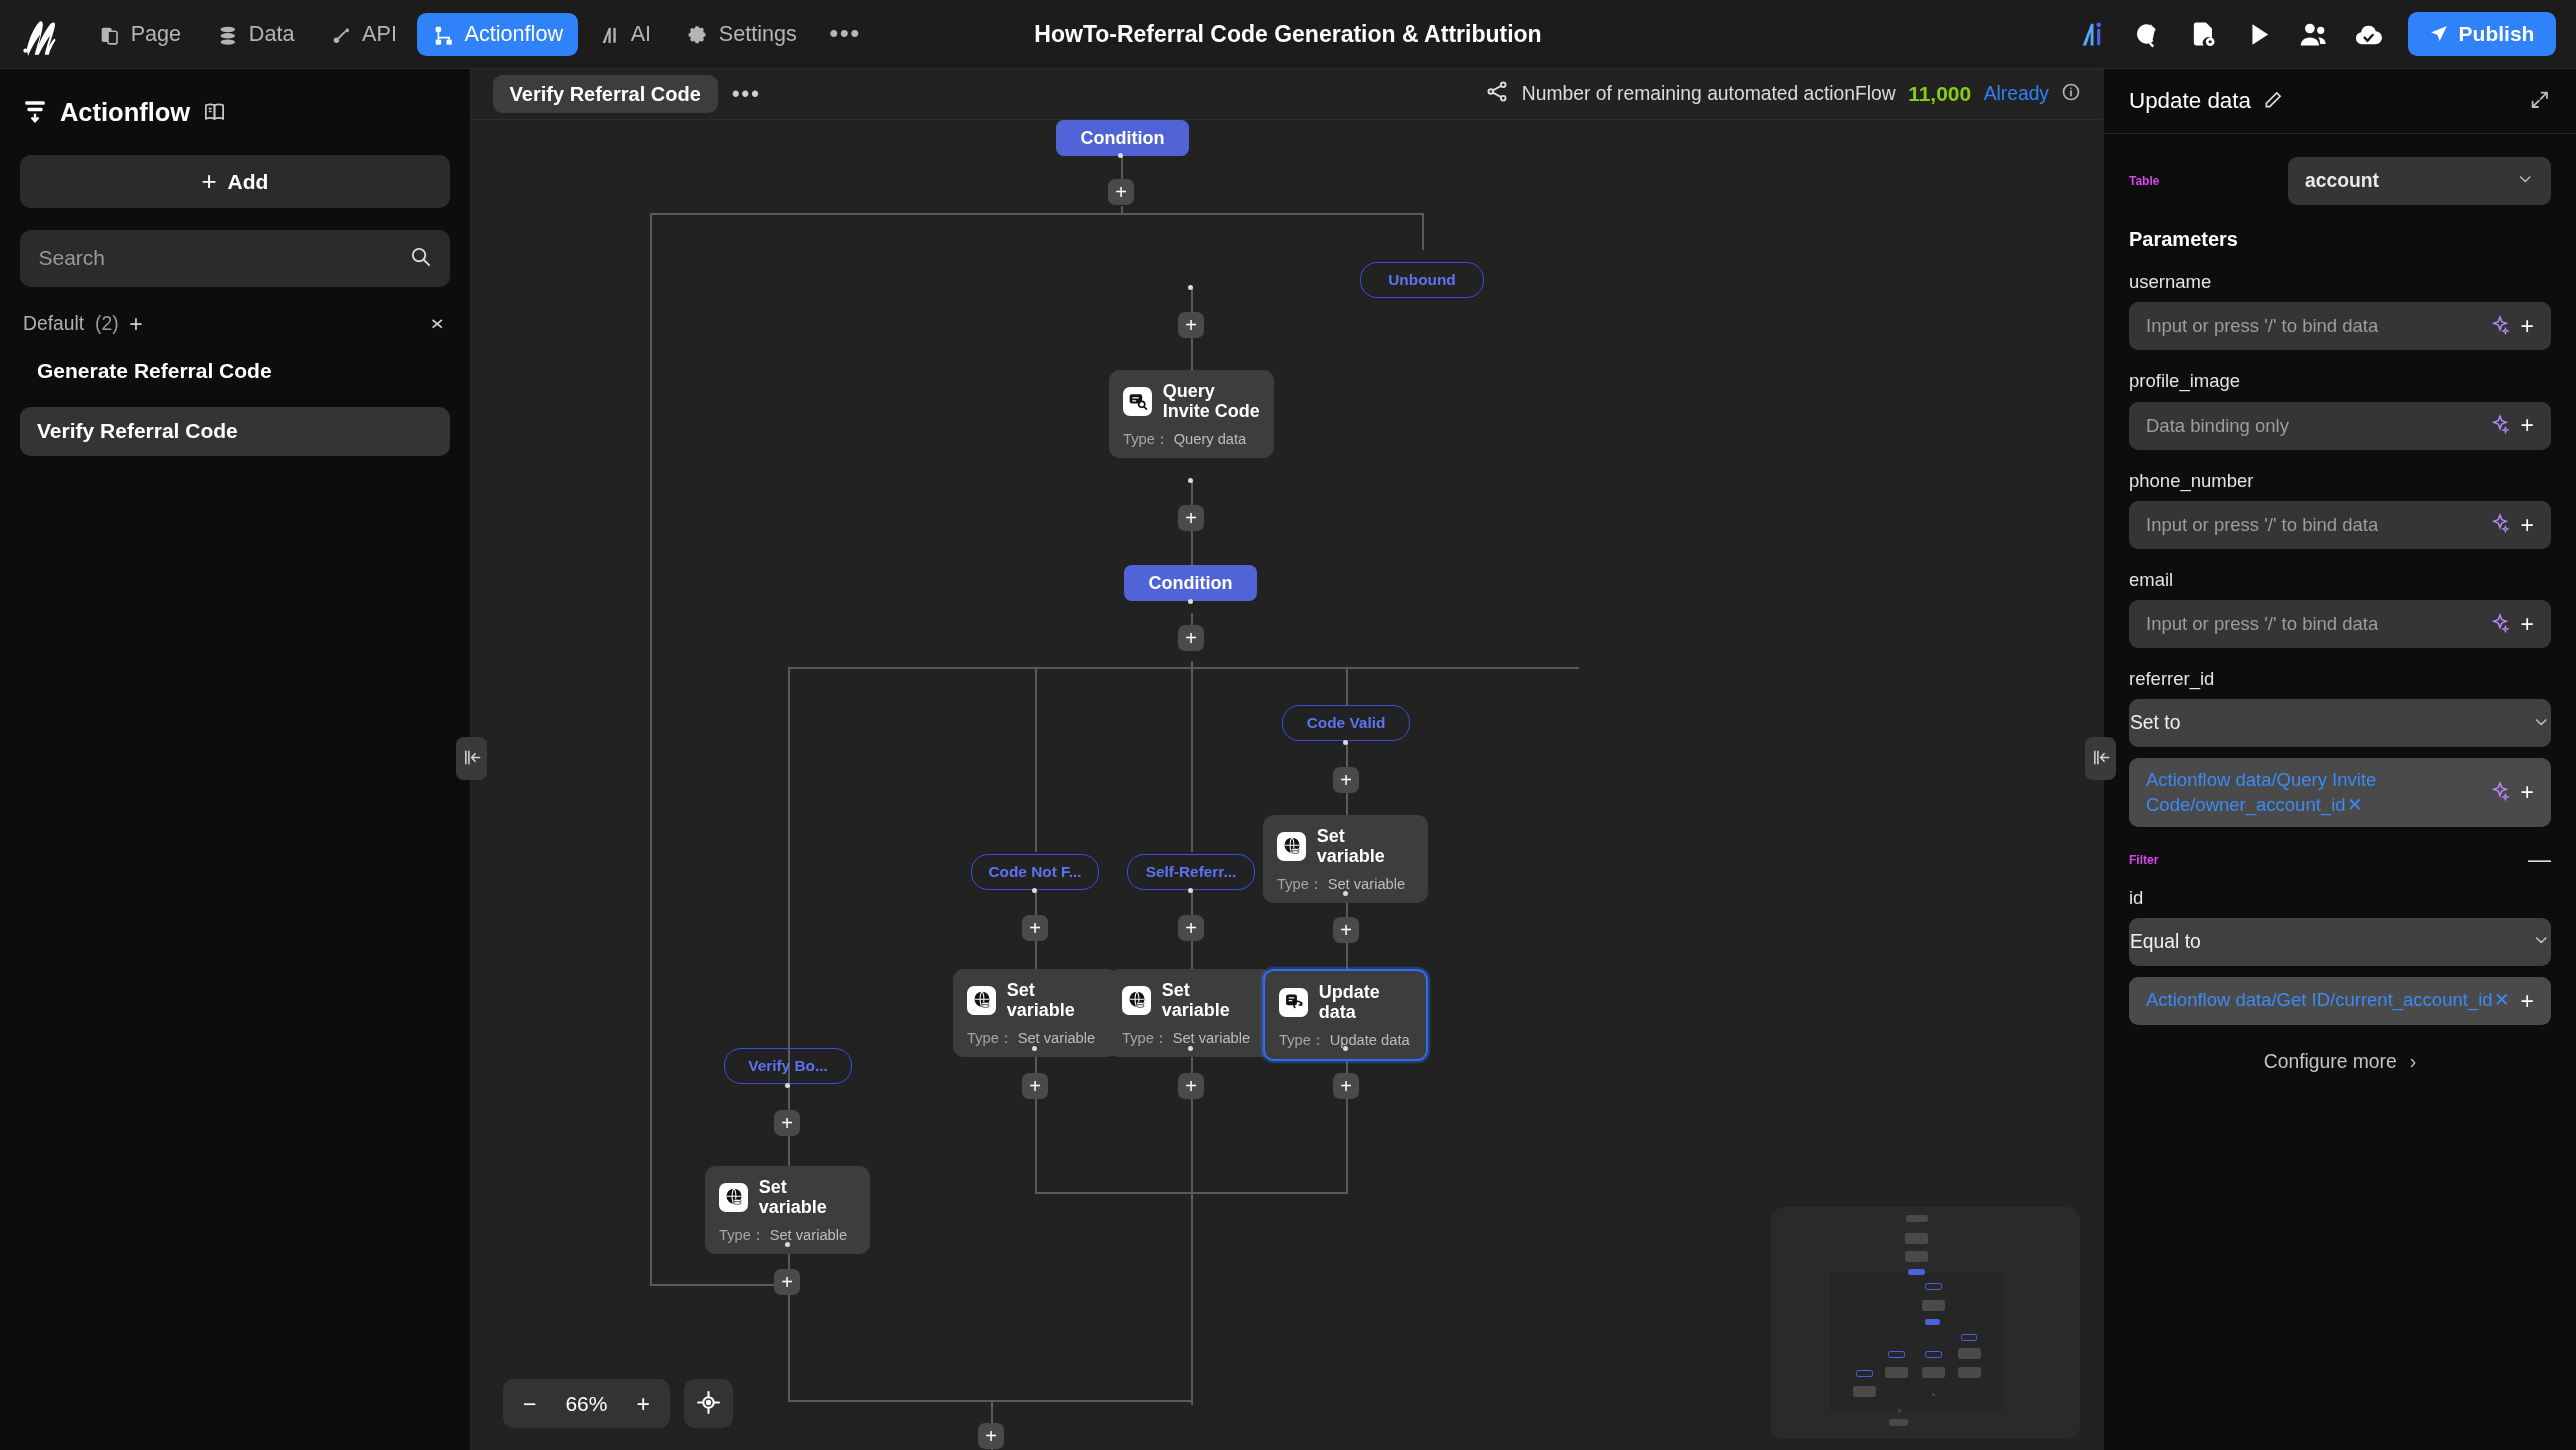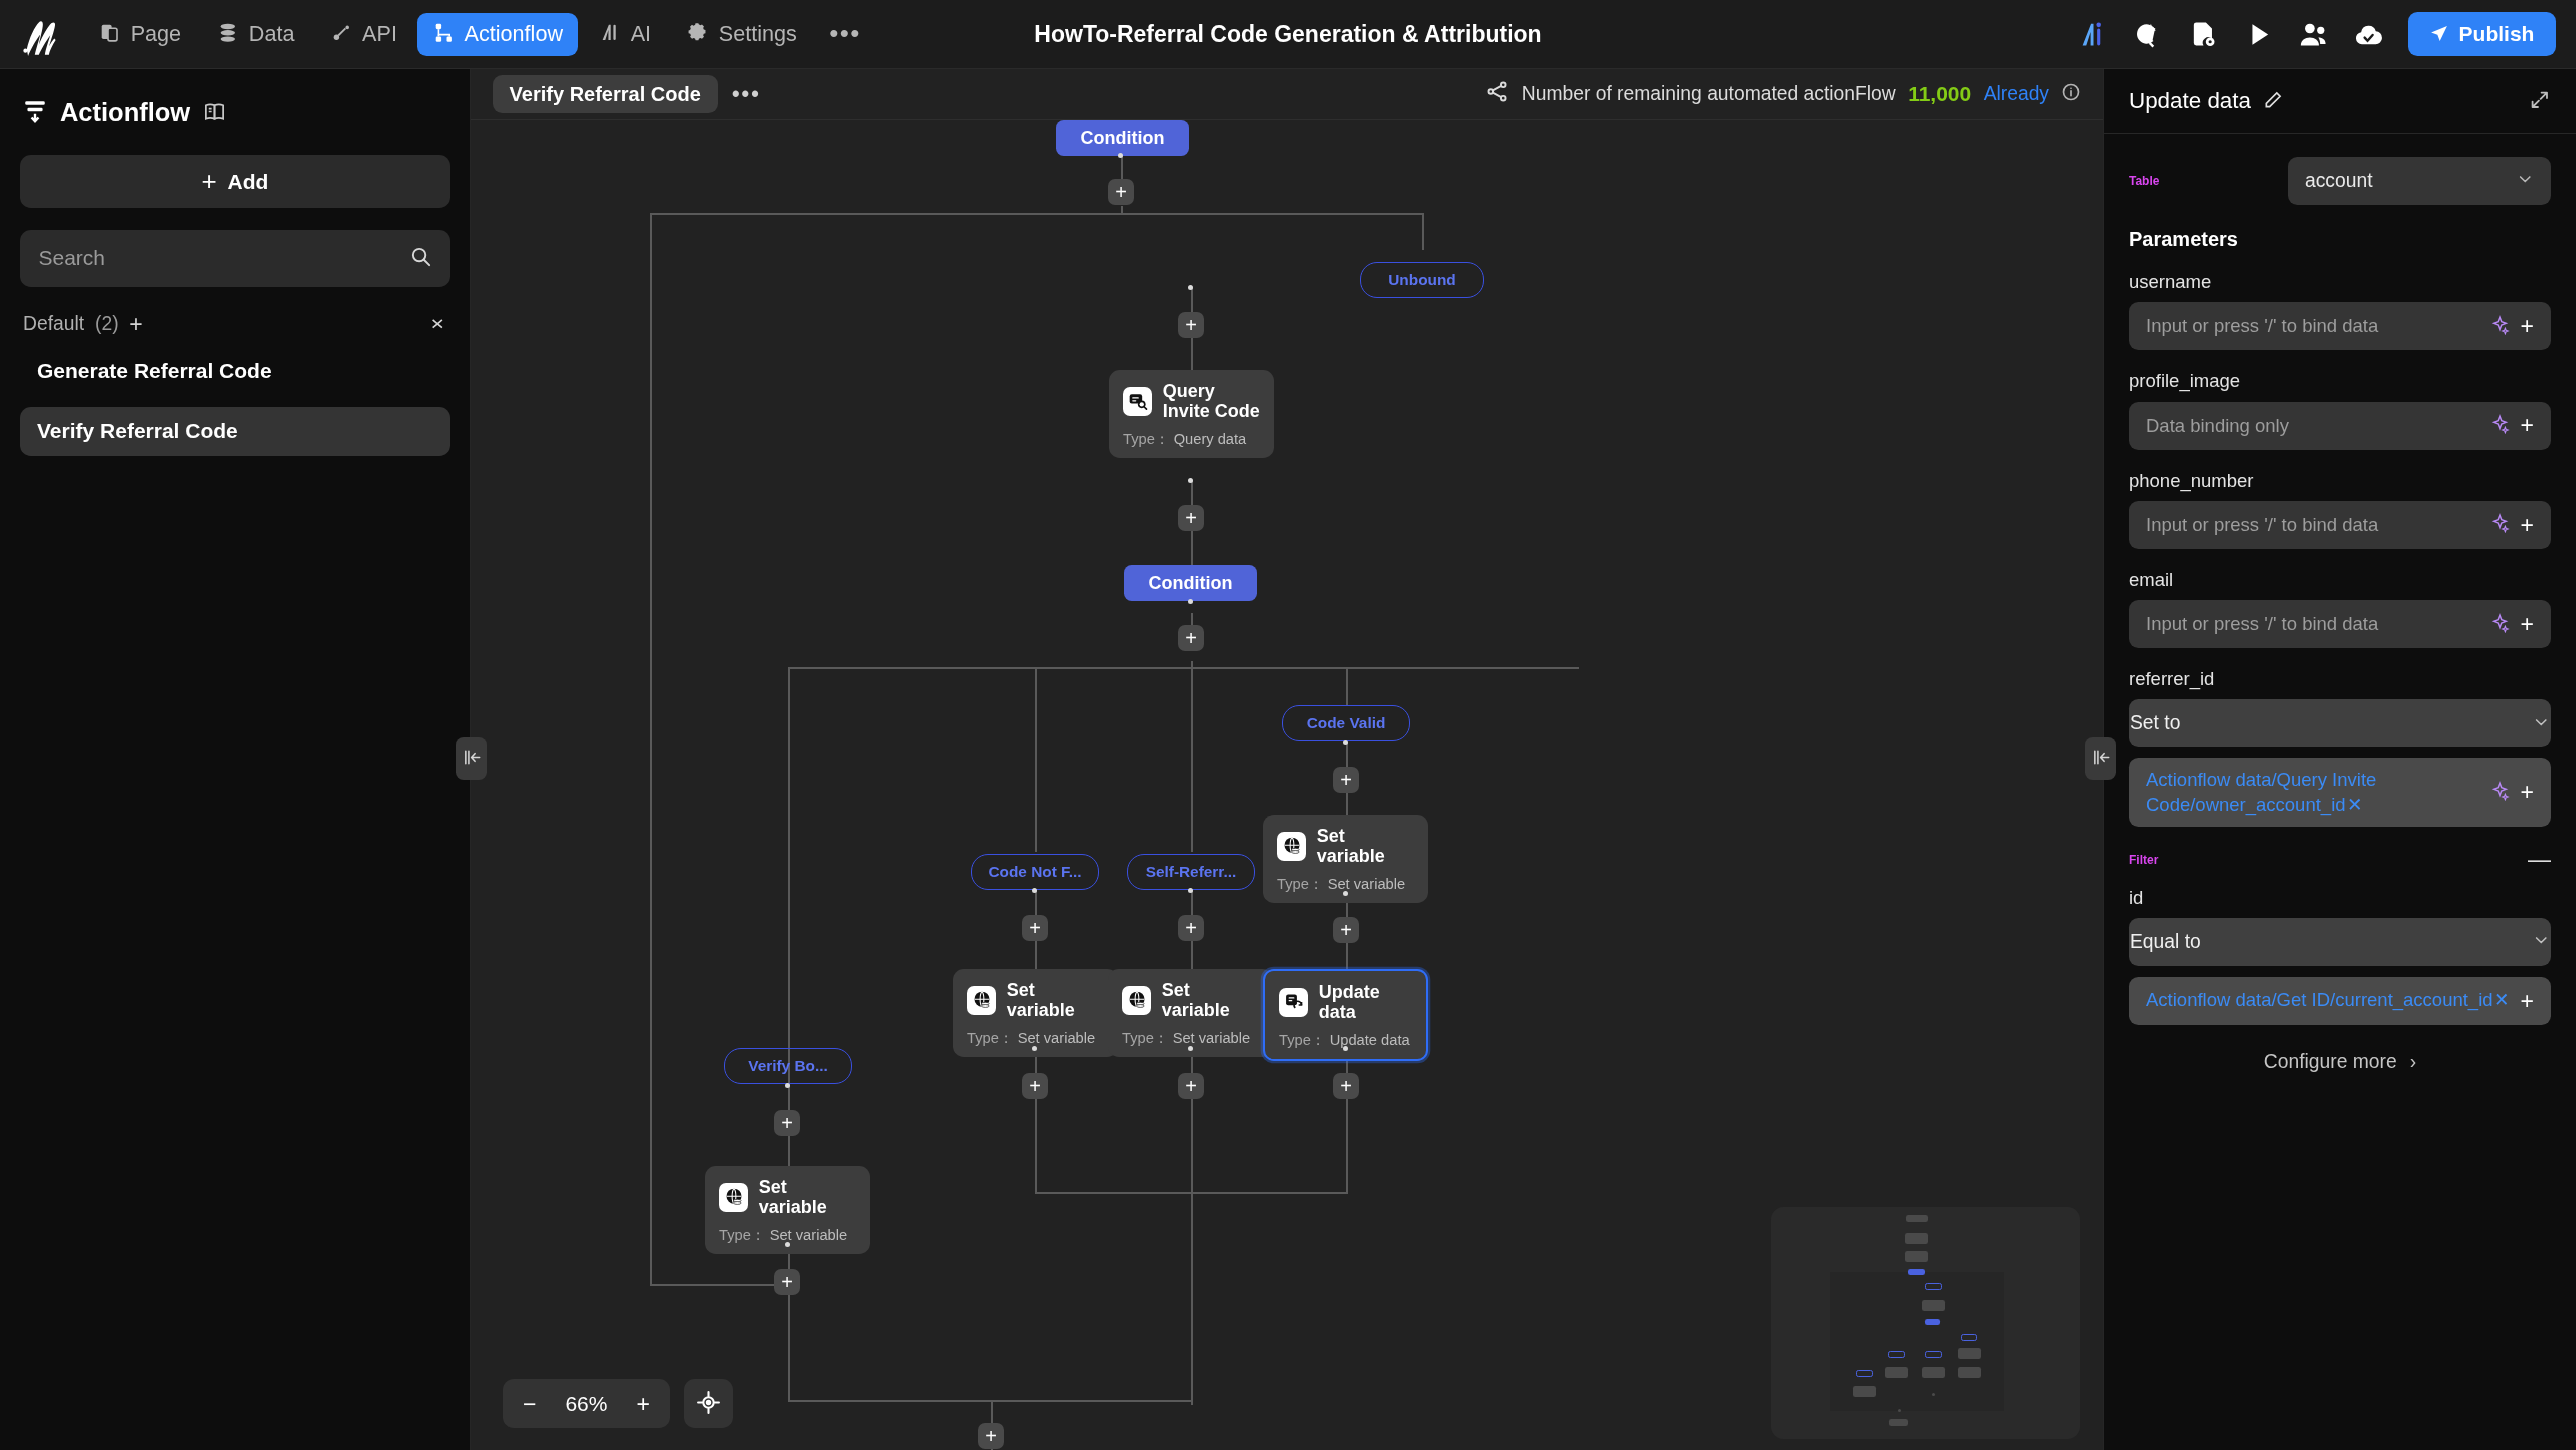--- a/index.html
+++ b/index.html
@@ -16,21 +16,21 @@
   .topbar {
     position: absolute; top:0; left:0; width: 2576px; height: 69px;
     background: #1c1c1c;
     display: flex; align-items: center;
     border-bottom: 0.8px solid #2a2a2a;
   }
   .logo { width: 83px; display:flex; align-items:center; justify-content:center; }
   .logo svg { width: 43px; height: 43px; }
   .navtabs { display:flex; align-items:center; gap: 4.6px; }
   .navtab {
-    display:flex; align-items:flex-start; gap: 9.3px;
+    display:flex; align-items:flex-end; gap: 9.3px;
     padding: 8.5px 15.4px; border-radius: 9.3px;
     font-size: 21.6px; color:#b5b5b5; cursor:pointer; white-space:nowrap;
   }
   .navtab .ic { width: 23px; height:23px; display:flex; align-items:center; justify-content:center; }
   .navtab .ic svg { width:21.6px; height:21.6px; fill:#b5b5b5; }
   .navtab.active { background:#2f82f7; color:#fff; }
   .navtab.active .ic svg { fill:#fff; }
   .navdots { color:#b5b5b5; font-size: 26px; padding: 0 12.4px; letter-spacing:1.5px; cursor:pointer; line-height: 15.4px;}
   .doc-title {
     position:absolute; left:50%; transform:translateX(-50%);
@@ -738,21 +738,21 @@
       <span class="rp-expand">
         <svg viewBox="0 0 24 24">
             <path d="M14 4h6v6M20 4l-7 7M10 20H4v-6M4 20l7-7" stroke-linecap="round" stroke-linejoin="round"></path>
           </svg>
       </span>
     </div>
 
     <div class="rp-body">
       <div class="row-table">
         <span class="lbl-strong">Table</span>
-        <div class="select" style="margin-left:auto; width: 263px;">
+        <div class="select" style="margin-left:auto; width: 263px; font-weight: bold;">
           <span class="sv">account</span>
           <span class="cv"><svg viewBox="0 0 24 24">
                 <path d="M6 9l6 6 6-6" stroke-linecap="round" stroke-linejoin="round"></path>
               </svg></span>
         </div>
       </div>
 
       <div class="sec-title">Parameters</div>
 
       <div class="p-label">username</div>

